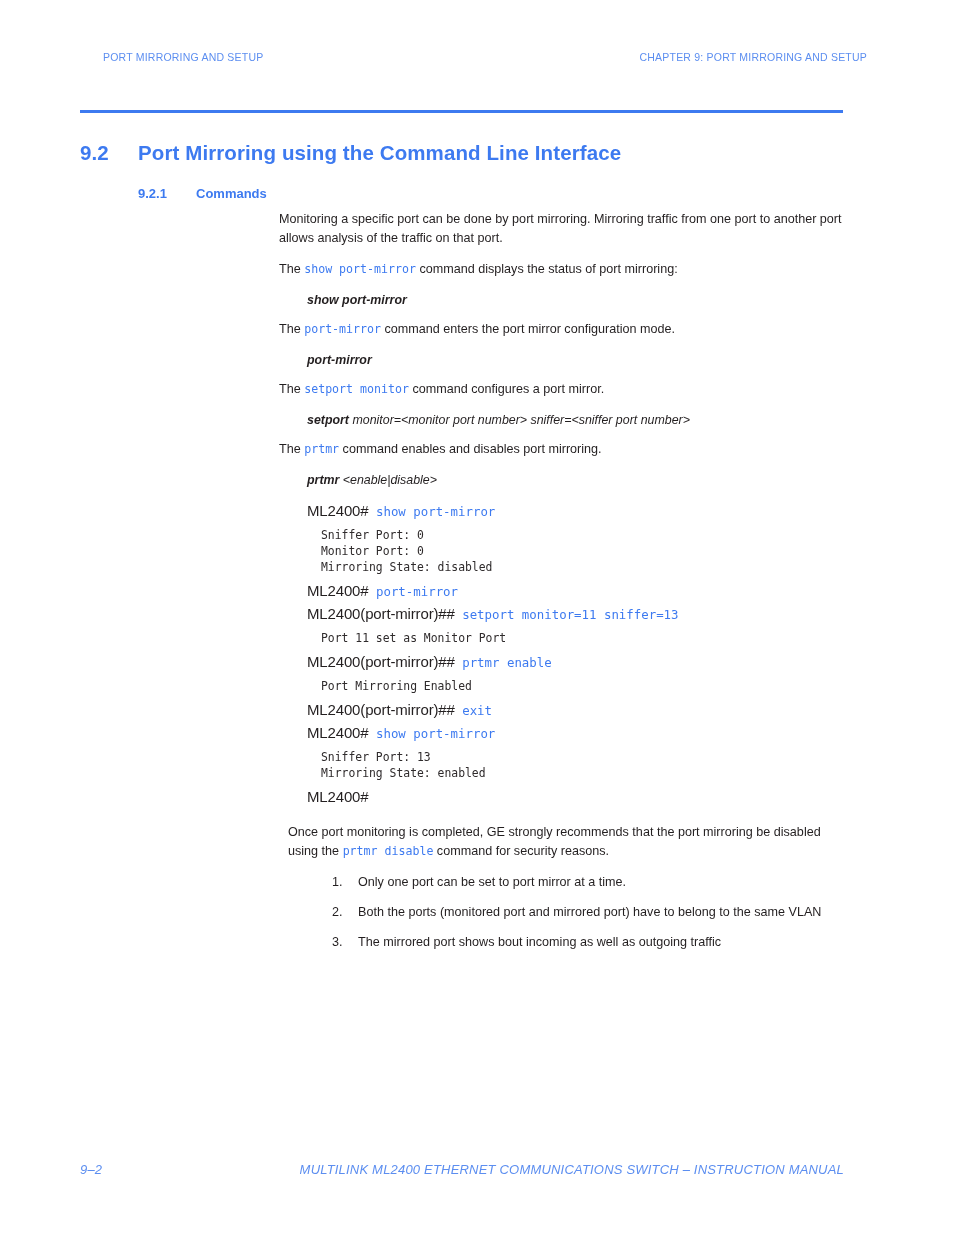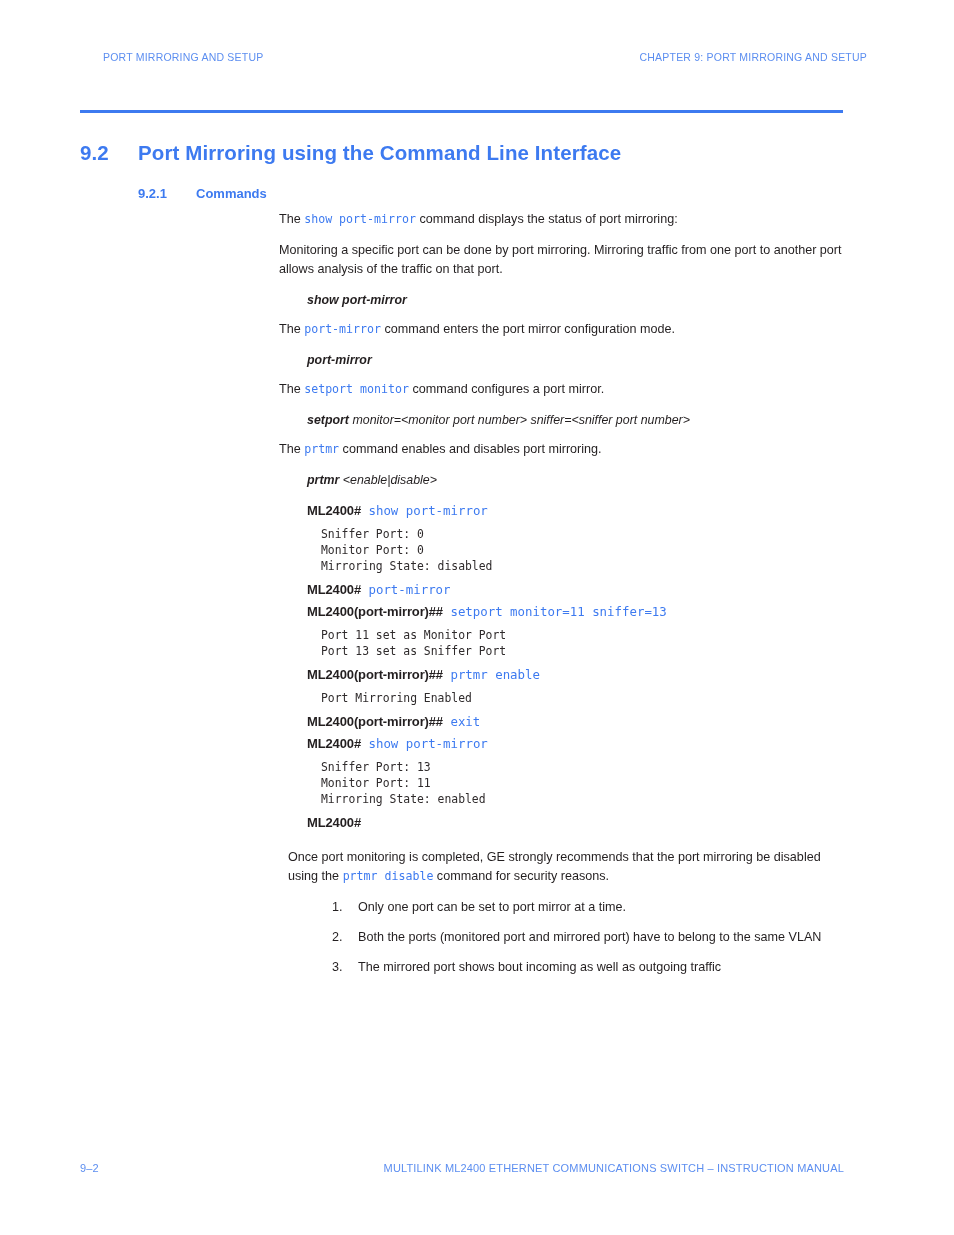--- a/index.html
+++ b/index.html
@@ -123,22 +123,22 @@
     padding-left: 28px;
   }
   .console .prompt-line {
     font-size: 12.2px;
     line-height: 22px;
     white-space: pre;
     margin: 0;
   }
   .console .prompt-line .ps {
     font-family: "Liberation Sans", sans-serif;
-    font-weight: bold;
-    font-size: 13px;
+    font-weight: normal;
+    font-size: 15px;
     color: #231f20;
     letter-spacing: -0.01em;
     margin-top: 39px;
   }
   .console .prompt-line .typed {
     font-family: "DejaVu Sans Mono", monospace;
     font-size: 12.4px;
     color: #3d7af0;
   }
   .console .out-block {
@@ -180,23 +180,24 @@
 
   
   .footer {
     position: absolute;
     left: 80px;
     top: 1162px;
     width: 764px;
     display: flex;
     justify-content: space-between;
     align-items: baseline;
-    font-size: 11px;
+    font-size: 13px;
     letter-spacing: 0.015em;
     color: #5c8ef0;
+    font-style: italic;
   }
   .footer .right { text-align: right; }
 </style>
 </head>
 <body>
 
 <div class="page">
 
   <div class="runhead">
     <span class="left">PORT MIRRORING AND SETUP</span>
@@ -210,25 +211,25 @@
     <span class="txt">Port Mirroring using the Command Line Interface</span>
   </div>
 
   <div class="sub-head">
     <span class="num">9.2.1</span>
     <span class="txt">Commands</span>
   </div>
 
   <div class="body-col">
 
+    <p class="para">Monitoring a specific port can be done by port mirroring. Mirroring traffic from one port to another port allows analysis of the traffic on that port.</p>
+
     <p class="para">
       <span>The </span><code class="cmd">show port-mirror</code><span> command displays the status of port mirroring:</span>
     </p>
-
-    <p class="para">Monitoring a specific port can be done by port mirroring. Mirroring traffic from one port to another port allows analysis of the traffic on that port.</p>
 
     <div class="syntax">
       <b>show port-mirror</b><span></span>
     </div>
 
     <p class="para">
       <span>The </span><code class="cmd">port-mirror</code><span> command enters the port mirror configuration mode.</span>
     </p>
 
     <div class="syntax">
@@ -261,36 +262,34 @@
         <p class="out-line">Monitor Port: 0</p>
         <p class="out-line">Mirroring State: disabled</p>
       </div>
 
       <p class="prompt-line"><span class="ps">ML2400#</span><span class="typed"> port-mirror</span></p>
 
       <p class="prompt-line"><span class="ps">ML2400(port-mirror)##</span><span class="typed"> setport monitor=11 sniffer=13</span></p>
 
       <div class="out-block">
         <p class="out-line">Port 11 set as Monitor Port</p>
-        <p class="out-line">Port 13 set as Sniffer Port</p>
       </div>
 
       <p class="prompt-line"><span class="ps">ML2400(port-mirror)##</span><span class="typed"> prtmr enable</span></p>
 
       <div class="out-block">
         <p class="out-line">Port Mirroring Enabled</p>
       </div>
 
       <p class="prompt-line"><span class="ps">ML2400(port-mirror)##</span><span class="typed"> exit</span></p>
 
       <p class="prompt-line"><span class="ps">ML2400#</span><span class="typed"> show port-mirror</span></p>
 
       <div class="out-block">
         <p class="out-line">Sniffer Port: 13</p>
-        <p class="out-line">Monitor Port: 11</p>
         <p class="out-line">Mirroring State: enabled</p>
       </div>
 
       <p class="prompt-line"><span class="ps">ML2400#</span><span class="typed"></span></p>
 
     </div>
 
     <p class="para" style="margin-top:14px;margin-left:9px;">
       <span>Once port monitoring is completed, GE strongly recommends that the port mirroring be disabled using the </span><code class="cmd">prtmr disable</code><span> command for security reasons.</span>
     </p>

